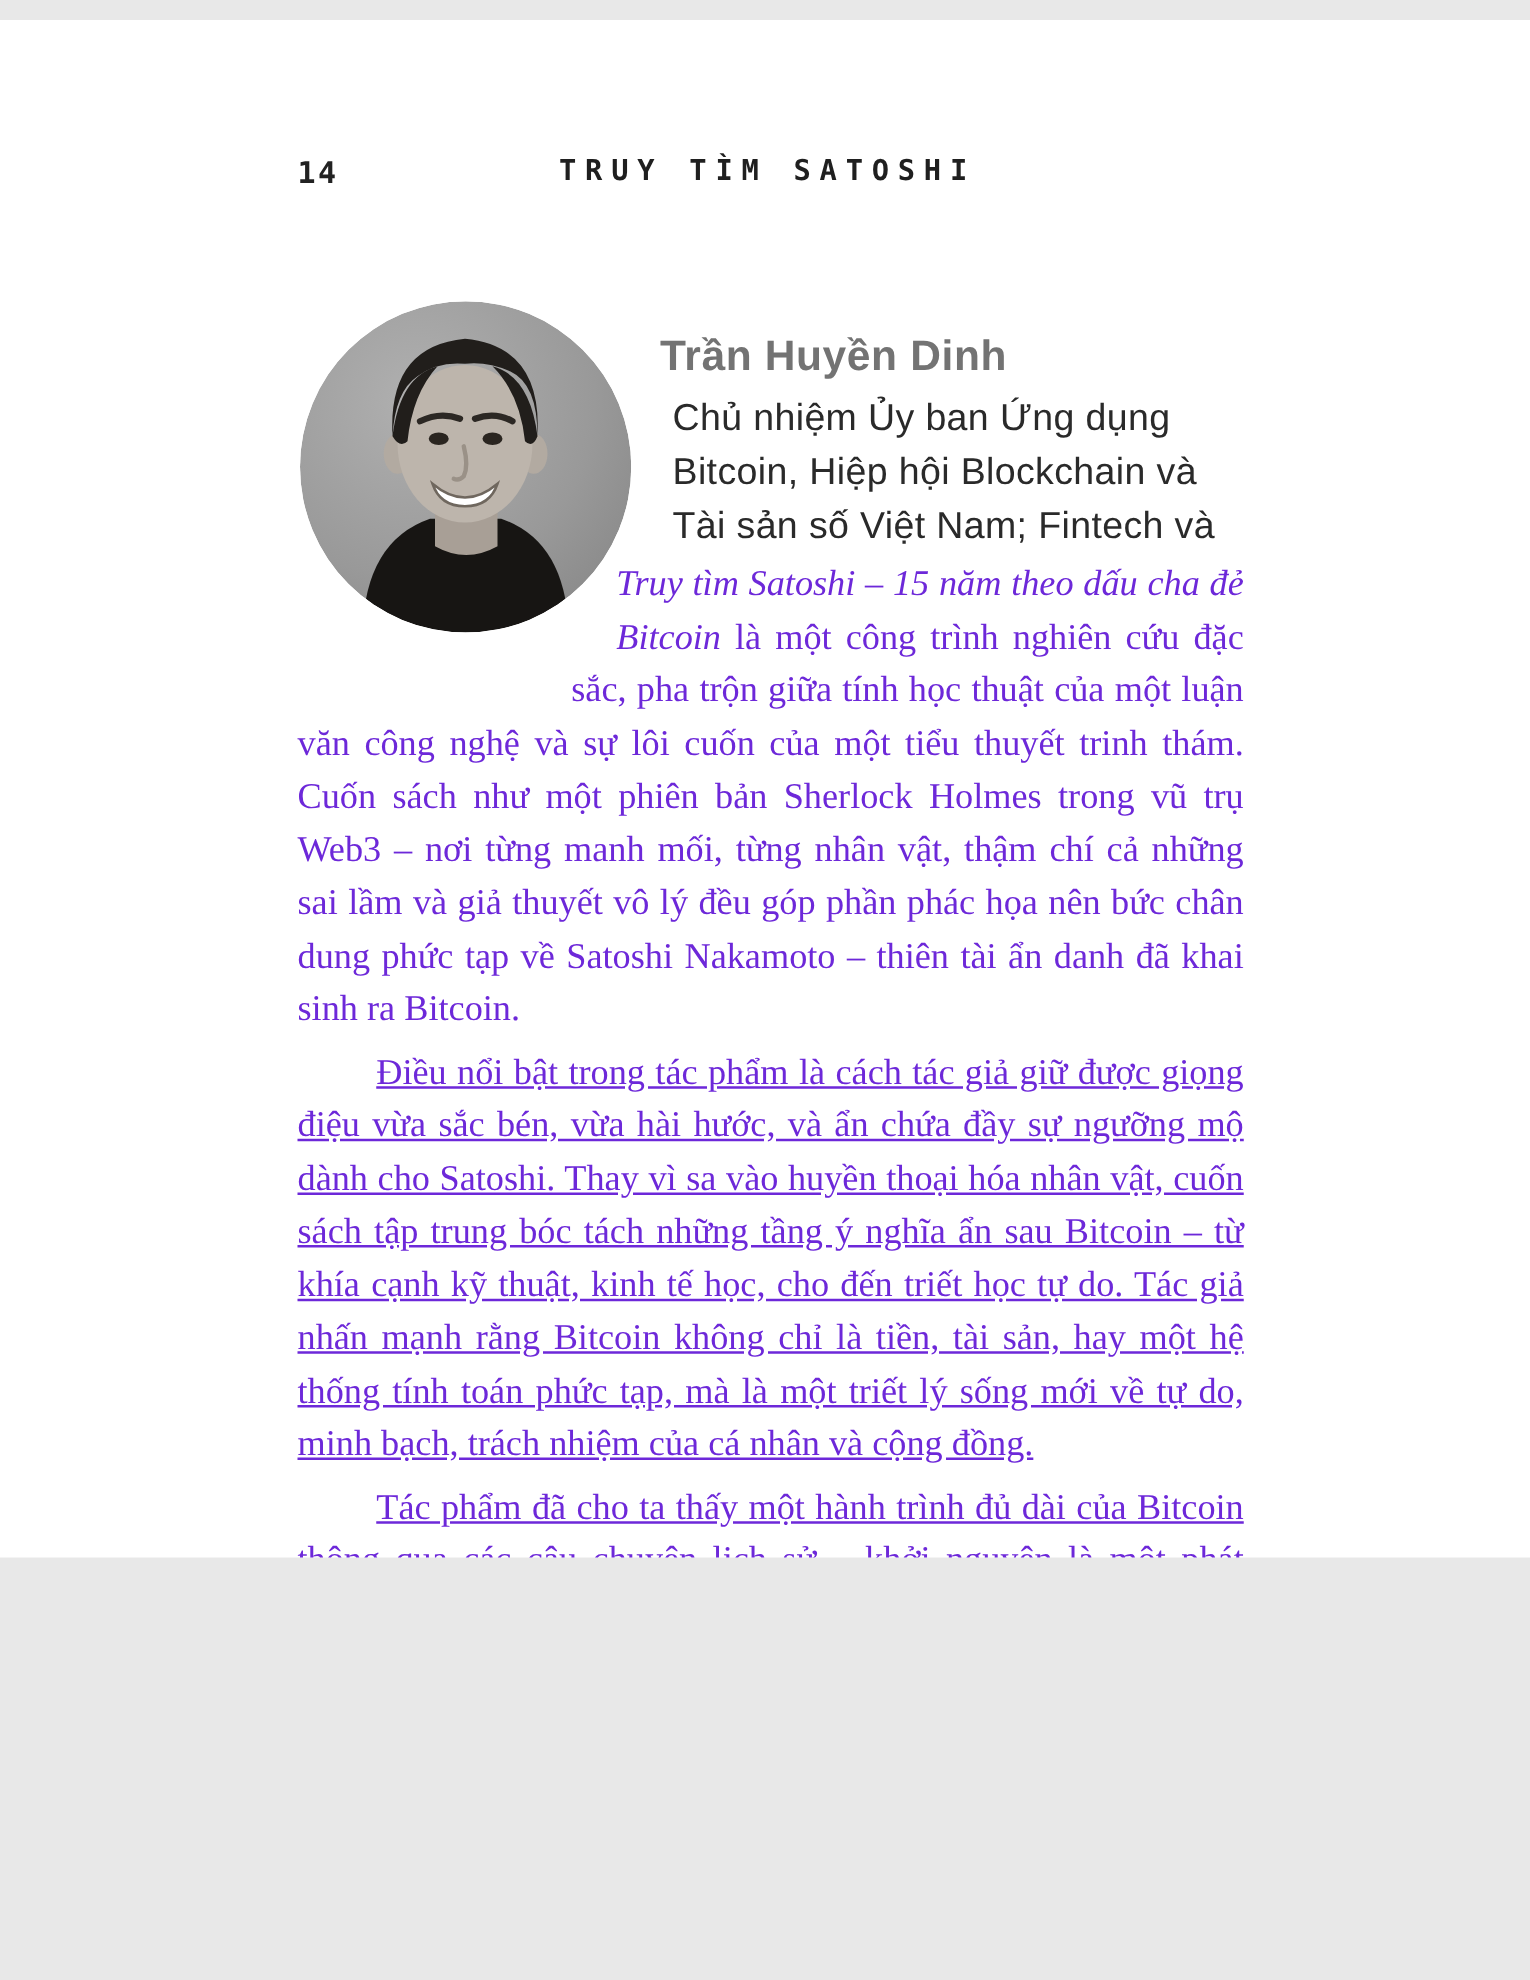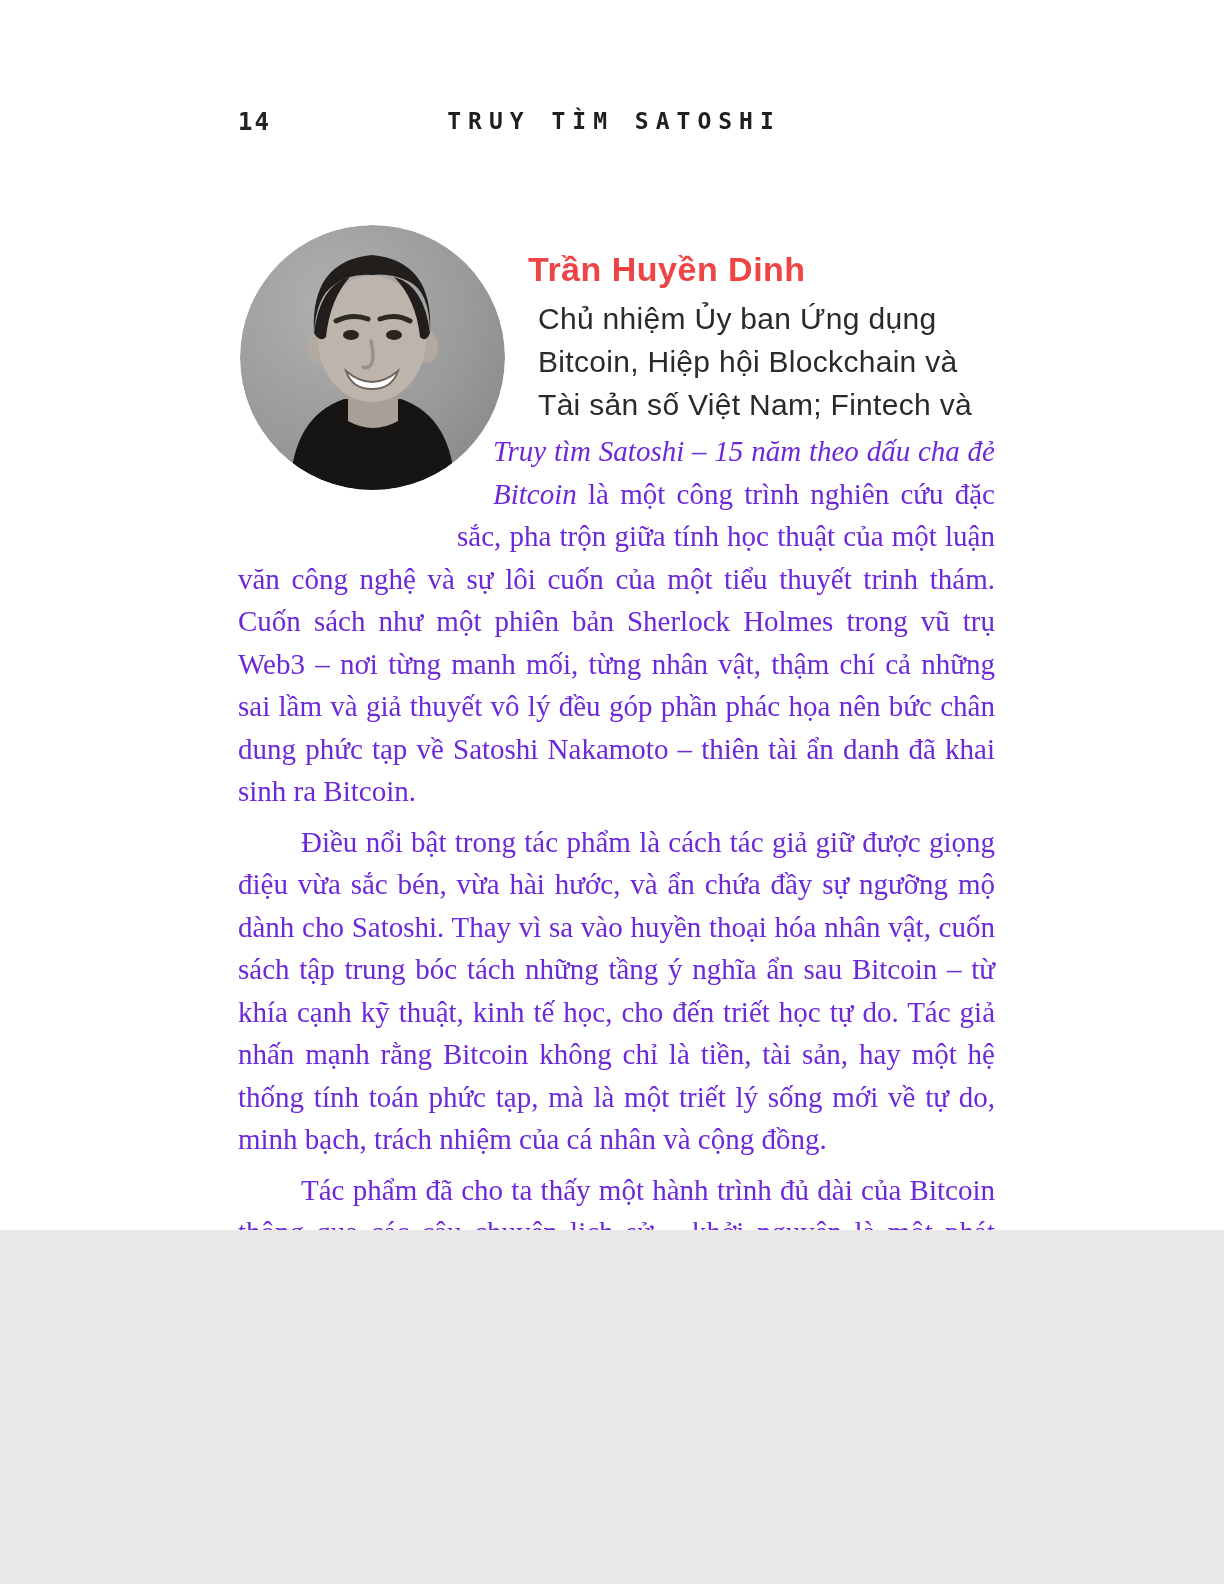--- a/index.html
+++ b/index.html
@@ -1,21 +1,21 @@
 <!DOCTYPE html>
 <html lang="vi"><head>
 <meta charset="utf-8">
 <style>
   * { margin: 0; padding: 0; box-sizing: border-box; }
   html, body { background: #e8e8e8; }
   .page {
     position: relative;
     width: 1224px;
     height: 1230px;
-    margin: 0 auto;
+    margin: 16px auto;
     background: #ffffff;
     overflow: hidden;
     font-family: "Liberation Serif", "DejaVu Serif", serif;
     color: #1c1c1c;
   }
   
   .page-number {
     position: absolute;
     left: 238px;
     top: 108px;
@@ -63,39 +63,39 @@
     display: flow-root;
     padding: 22px 0 0 35px;
     font-family: "Liberation Sans", "DejaVu Sans", sans-serif;
     color: #242424;
   }
   .author-name {
     font-size: 34px;
     font-weight: 700;
     line-height: 44px;
     letter-spacing: 0.5px;
-    color: #ef4444;
+    color: #737373;
   }
   .author-titles {
     margin-top: 6px;
     padding-left: 10px;
     font-size: 30px;
     line-height: 43px;
     letter-spacing: 0.3px;
     color: #2a2a2a;
   }
   
   .para {
     font-size: 29px;
     line-height: 42.5px;
     text-align: justify;
     color: #6d28d9;
   }
   .para.first { margin-top: 4px; }
-  .para.indented { margin-top: 8px; text-indent: 63px; }
+  .para.indented { margin-top: 8px; text-indent: 63px; text-decoration: underline; }
   .para em { font-style: italic; }
 </style>
 </head>
 <body>
 
 <div class="page">
 
   <div class="page-number">14</div>
   <div class="running-title">TRUY TÌM SATOSHI</div>
 

